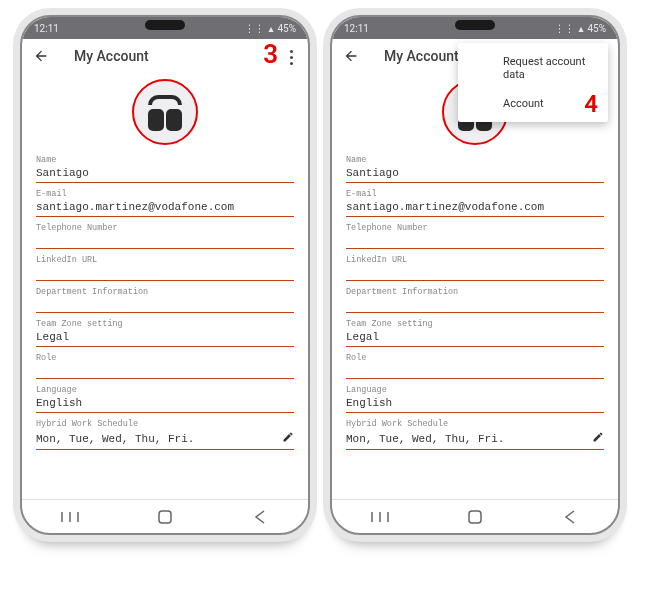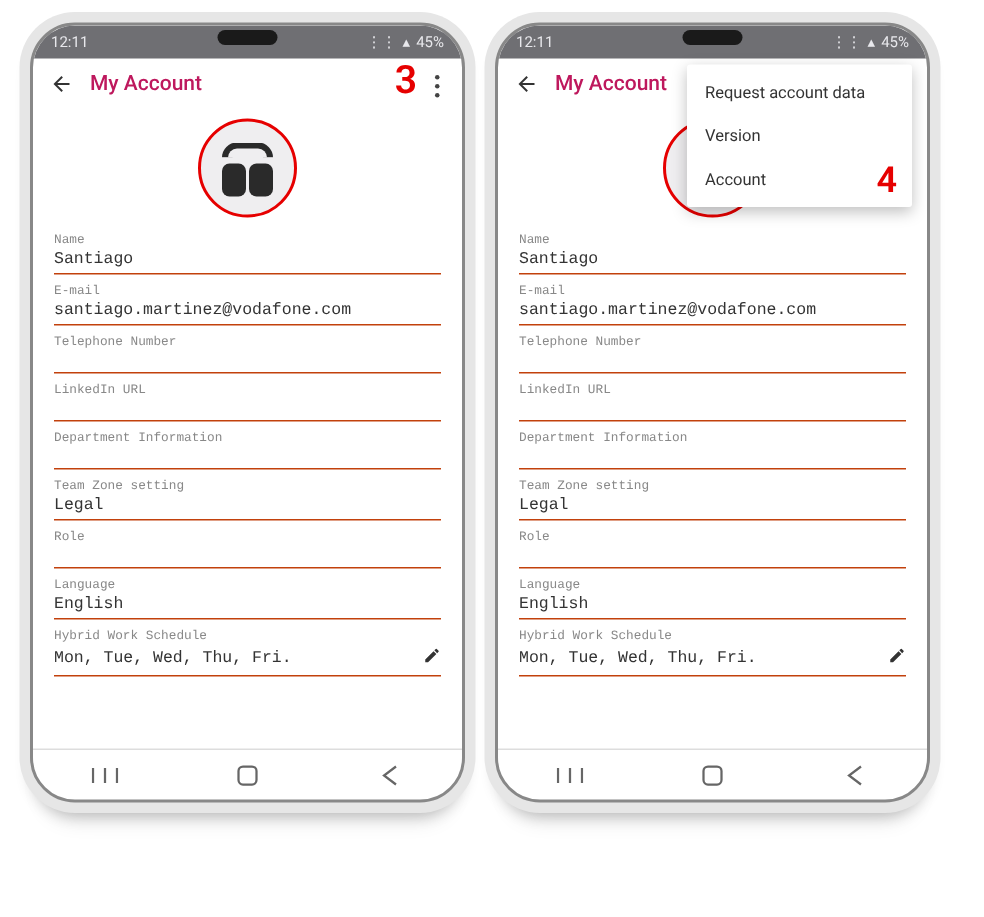--- a/index.html
+++ b/index.html
@@ -43,21 +43,21 @@
   }
   .status-right { margin-left: auto; display: flex; gap: 4px; align-items: center; }
   .header {
     height: 34px;
     display: flex;
     align-items: center;
     padding: 0 10px;
     position: relative;
   }
   .back-arrow { width: 18px; height: 18px; display:flex; align-items:center; justify-content:center; }
-  .title { margin-left: 10px; font-size: 14px; color: #be185d; font-weight: 500; }
+  .title { margin-left: 24px; font-size: 14px; color: #404040; font-weight: 500; }
   .ann { position: absolute; color: #e60000; font-size: 26px; font-weight: 600; }
   .ann-3 { right: 30px; top: 0px; }
   .kebab { position: absolute; right: 10px; top: 8px; width: 14px; height: 20px; display:flex; flex-direction:column; gap:3px; align-items:center; justify-content:center;}
   .kebab span { width:3px; height:3px; background:#444; border-radius:50%; display:block; }
   .content { flex:1; overflow:hidden; padding: 0 14px; font-family: Liberation Mono, monospace; }
   .avatar-wrap { display:flex; justify-content:center; margin: 6px 0 10px; }
   .avatar {
     width: 66px; height: 66px;
     border-radius: 50%;
     border: 2.5px solid #e60000;
@@ -86,20 +86,21 @@
     background: #fff;
     box-shadow: 0 3px 10px rgba(0,0,0,0.25);
     border-radius: 2px;
     z-index: 10;
     padding: 4px 0;
   }
   .menu-item {
     font-size: 11px;
     color: #333;
     padding: 8px 12px;
+    margin-left: 33px;
   }
   .menu-row { position: relative; }
   .ann-4 { position:absolute; right: 10px; bottom: 0px; color:#e60000; font-size:24px; font-weight:600; }
 </style>
 </head>
 <body>
 
 <div class="phone">
   <div class="status-bar">
     <span class="status-left">12:11</span>
@@ -211,21 +212,20 @@
     <div class="back-arrow">
       <svg width="16" height="16" viewBox="0 0 24 24">
           <path d="M20 11H7.8l5.6-5.6L12 4l-8 8 8 8 1.4-1.4L7.8 13H20z" fill="#333"></path>
         </svg>
     </div>
     <div class="title">My Account</div>
   </div>
 
   <div class="menu-popup">
     <div class="menu-item">Request account data</div>
-    <div class="menu-item">Version</div>
     <div class="menu-item menu-row">
       <span>Account</span>
       <span class="ann-4">4</span>
     </div>
   </div>
 
   <div class="content">
     <div class="avatar-wrap">
       <div class="avatar">
         <div class="hp-band"></div>

